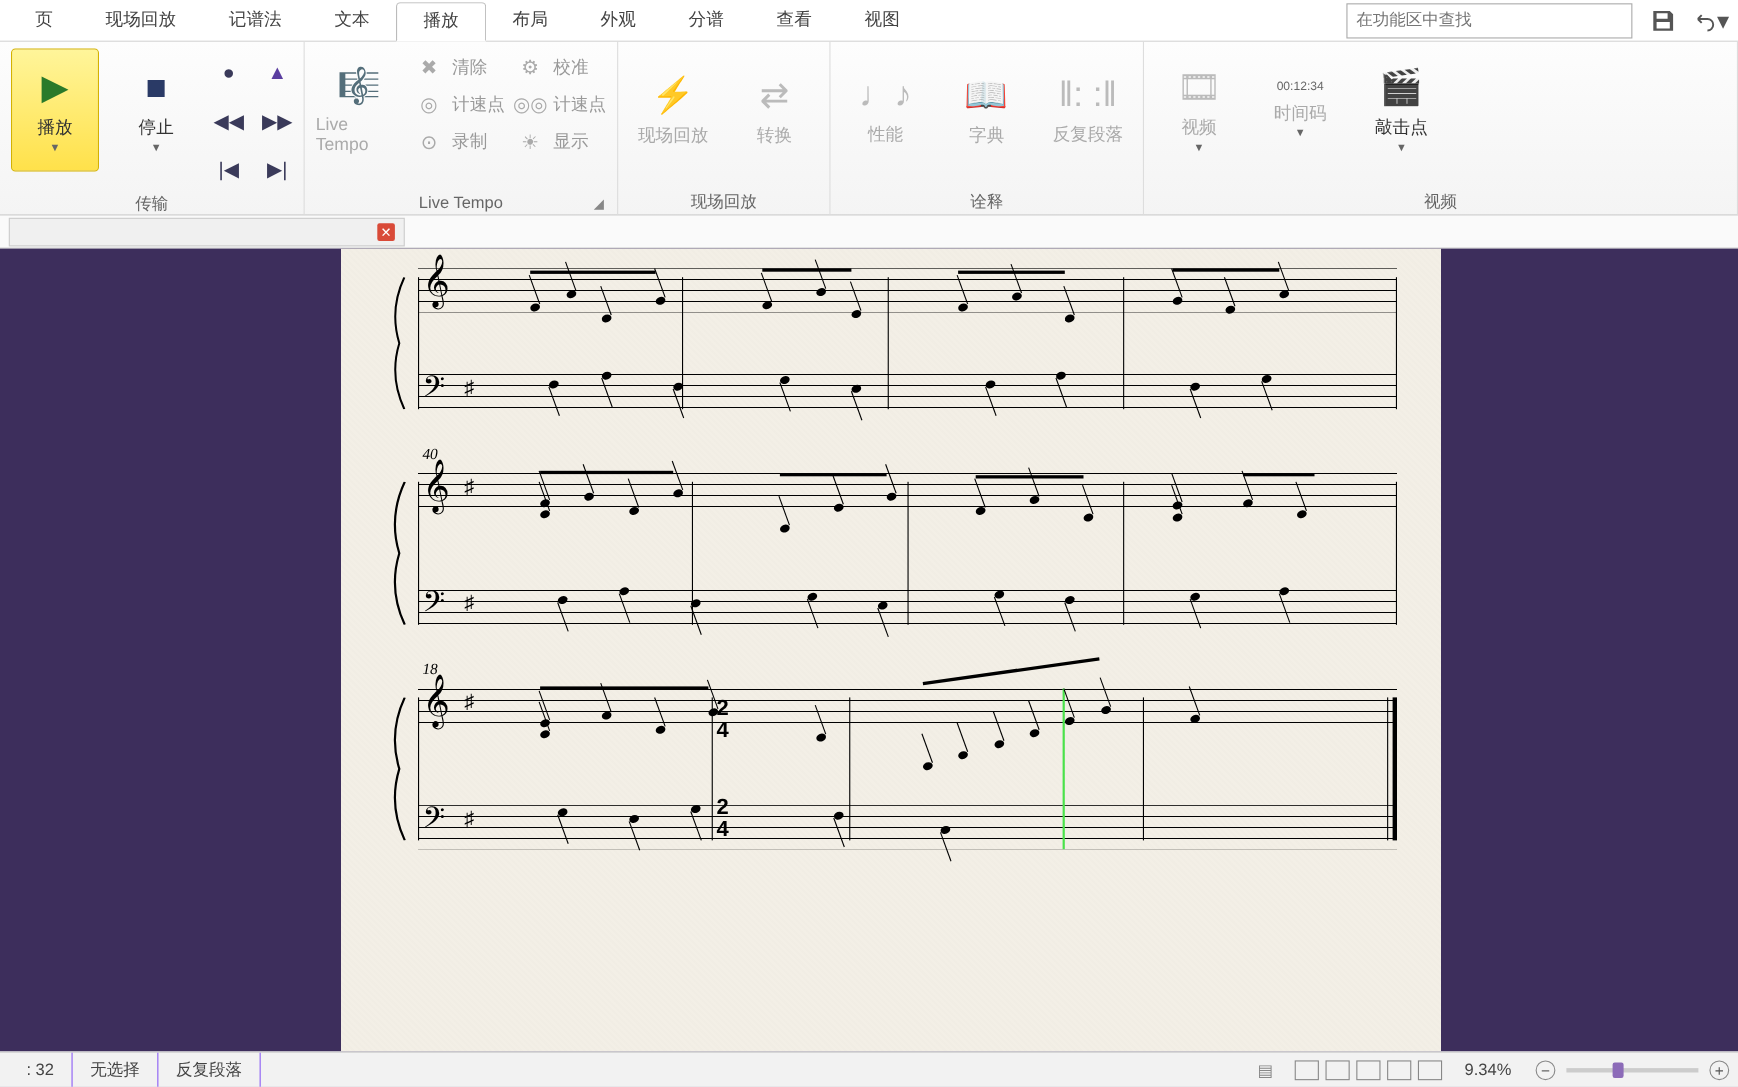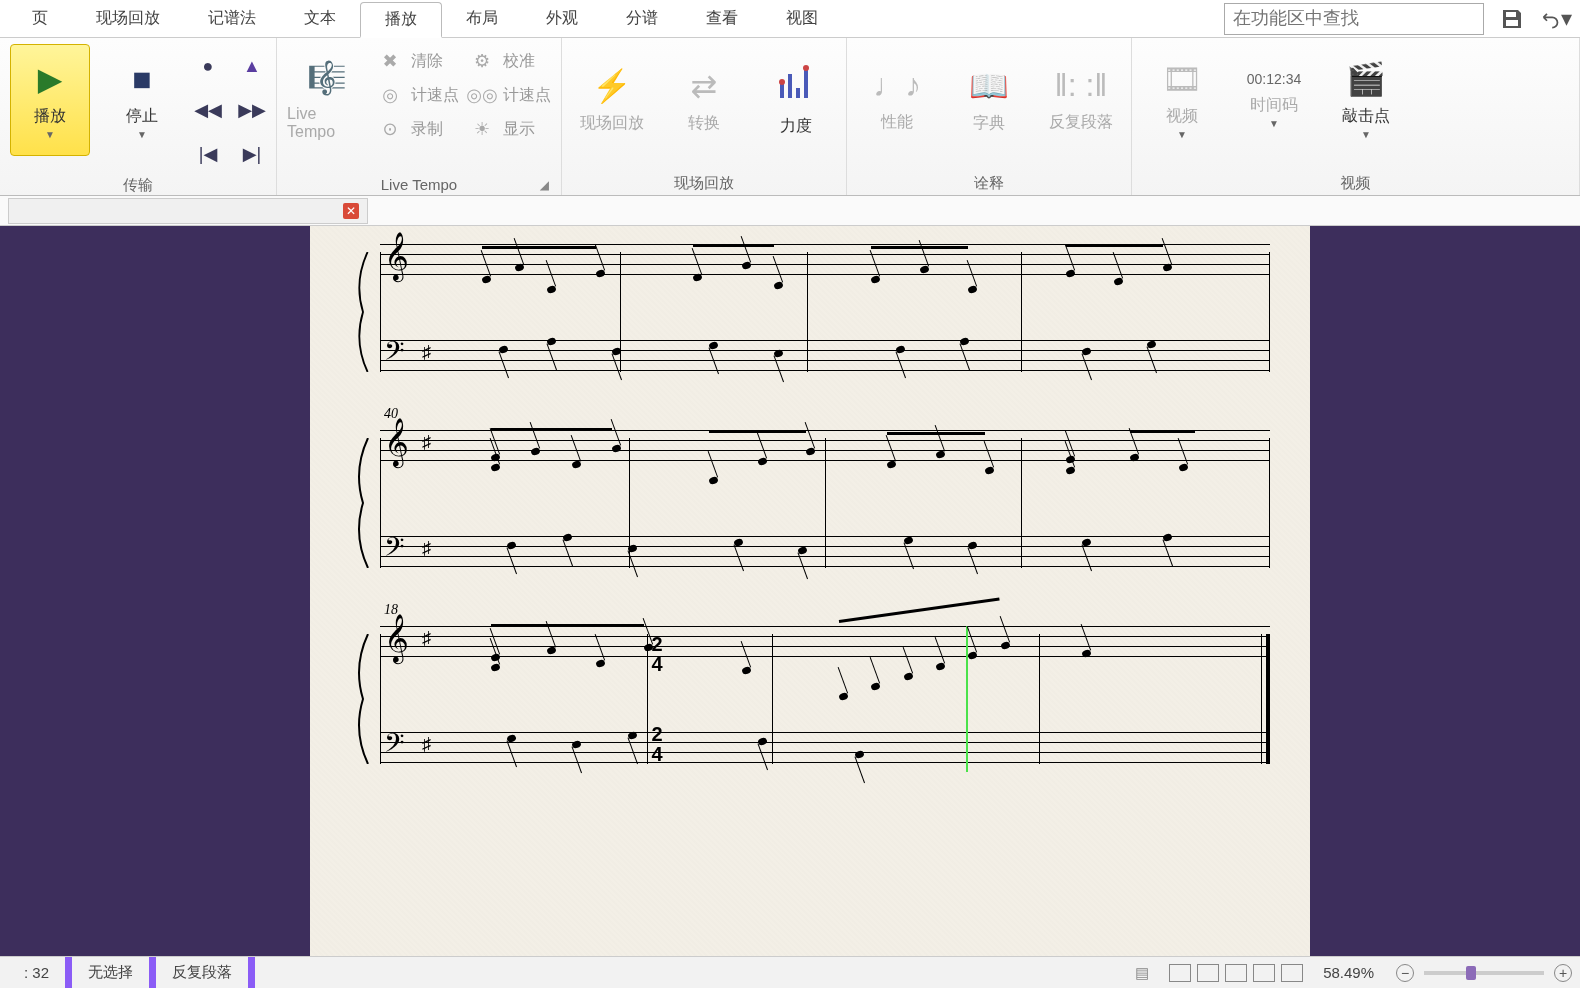--- a/index.html
+++ b/index.html
@@ -3,21 +3,21 @@
 <meta charset="utf-8">
 <style>
 * { margin: 0; padding: 0; box-sizing: border-box; font-family: "Microsoft YaHei", SimSun, sans-serif; }
 body { background: #fff; width: 1580px; height: 988px; overflow: hidden; position: relative; }
 
 
 .menubar { display: flex; align-items: center; height: 38px; border-bottom: 1px solid #ccc; padding: 0 8px; font-size: 16px; color: #444; }
 .menubar .tab { padding: 6px 24px; cursor: pointer; }
 .menubar .tab.active { background: #fff; border: 1px solid #bbb; border-bottom: 2px solid #fff; border-radius: 4px 4px 0 0; position: relative; top: 1px; }
 .menubar .spacer { flex: 1; }
-.menubar .search { width: 260px; height: 32px; border: 1px solid #aaa; padding: 0 8px; font-size: 18px; color: #666; }
+.menubar .search { width: 260px; height: 32px; border: 1px solid #aaa; padding: 0 8px; font-size: 15px; color: #666; }
 .menubar .iconbtn { width: 32px; height: 32px; margin-left: 12px; display: flex; align-items: center; justify-content: center; cursor: pointer; color: #555; font-size: 22px; }
 
 
 .ribbon { display: flex; height: 158px; border-bottom: 1px solid #bbb; background: linear-gradient(#fdfdfd, #f4f4f4); }
 .ribbon-group { border-right: 1px solid #ddd; display: flex; flex-direction: column; padding: 6px 10px 2px; }
 .ribbon-group .group-body { flex: 1; display: flex; align-items: flex-start; gap: 12px; }
 .ribbon-group .group-label { text-align: center; font-size: 15px; color: #666; padding-top: 4px; position: relative; }
 .group-label .launcher { position: absolute; right: 2px; top: 6px; font-size: 12px; color: #888; cursor: pointer; }
 
 .bigbtn { display: flex; flex-direction: column; align-items: center; justify-content: center; width: 80px; height: 112px; border-radius: 4px; cursor: pointer; font-size: 16px; color: #333; }
@@ -63,21 +63,21 @@
 .notes { position: absolute; left: 100px; right: 10px; top: 8px; bottom: 8px; }
 .note { position: absolute; width: 9px; height: 7px; background: #000; border-radius: 50%; transform: rotate(-20deg); }
 .note::after { content: ""; position: absolute; right: -1px; top: -26px; width: 1px; height: 28px; background: #000; }
 .note.down::after { left: -1px; right: auto; top: 4px; height: 28px; }
 .beam { position: absolute; height: 3px; background: #000; transform-origin: left center; }
 .timesig { position: absolute; font-family: Georgia, serif; font-weight: bold; font-size: 20px; line-height: 20px; text-align: center; width: 14px; }
 .playline { position: absolute; top: 0; bottom: 0; width: 2px; background: #4ae24a; }
 
 
 .statusbar { position: absolute; bottom: 0; left: 0; right: 0; height: 32px; background: #f2f2f2; border-top: 1px solid #ccc; display: flex; align-items: center; font-size: 15px; color: #444; padding: 0 8px; }
-.statusbar .cell { padding: 16px 16px; border-right: 7px solid #8b5cf6; height: 100%; display: flex; align-items: center; }
+.statusbar .cell { padding: 16px 16px; border-right: 1px solid #8b5cf6; height: 100%; display: flex; align-items: center; }
 .statusbar .spacer { flex: 1; }
 .viewicons { display: flex; gap: 6px; margin: 0 10px; }
 .viewicons span { width: 22px; height: 18px; border: 1px solid #888; display: inline-block; cursor: pointer; }
 .zoom { display: flex; align-items: center; gap: 10px; margin-left: 12px; }
 .zoom-track { width: 120px; height: 4px; background: #ccc; position: relative; }
 .zoom-thumb { position: absolute; top: -5px; width: 10px; height: 14px; background: #8c6bb8; border-radius: 2px; }
 .zoombtn { width: 18px; height: 18px; border: 1px solid #888; border-radius: 50%; display: flex; align-items: center; justify-content: center; font-size: 14px; color: #555; cursor: pointer; }
 </style>
 </head>
 <body>
@@ -174,33 +174,20 @@
   <div class="ribbon-group">
     <div class="group-body">
       <div class="bigbtn disabled">
         <span class="icon">⚡</span>
         <span>现场回放</span>
       </div>
       <div class="bigbtn disabled">
         <span class="icon">⇄</span>
         <span>转换</span>
       </div>
-      <div class="bigbtn">
-        <span class="icon">
-          <svg width="40" height="36" viewBox="0 0 40 36">
-              <rect x="4" y="20" width="4" height="14" fill="#4a5ab8"></rect>
-              <rect x="12" y="10" width="4" height="24" fill="#4a5ab8"></rect>
-              <rect x="20" y="24" width="4" height="10" fill="#4a5ab8"></rect>
-              <rect x="28" y="6" width="4" height="28" fill="#4a5ab8"></rect>
-              <circle cx="6" cy="18" r="3" fill="#c44"></circle>
-              <circle cx="30" cy="4" r="3" fill="#c44"></circle>
-            </svg>
-        </span>
-        <span>力度</span>
-      </div>
     </div>
     <div class="group-label">现场回放</div>
   </div>
 
   <div class="ribbon-group">
     <div class="group-body">
       <div class="bigbtn disabled">
         <span class="icon">♩♪</span>
         <span>性能</span>
       </div>
@@ -217,21 +204,21 @@
   </div>
 
   <div class="ribbon-group" style="flex:1">
     <div class="group-body">
       <div class="bigbtn disabled">
         <span class="icon">🎞</span>
         <span>视频</span>
         <span class="dropdown">▼</span>
       </div>
       <div class="bigbtn disabled">
-        <span class="icon" style="font-size:14px;color:#666">00:12:34</span>
+        <span class="icon" style="font-size:11px;color:#666">00:12:34</span>
         <span>时间码</span>
         <span class="dropdown">▼</span>
       </div>
       <div class="bigbtn">
         <span class="icon">🎬</span>
         <span>敲击点</span>
         <span class="dropdown">▼</span>
       </div>
     </div>
     <div class="group-label">视频</div>
@@ -424,21 +411,21 @@
   <div class="cell">反复段落</div>
   <div class="spacer"></div>
   <span style="margin:0 10px;color:#888">▤</span>
   <div class="viewicons">
     <span></span>
     <span></span>
     <span></span>
     <span></span>
     <span></span>
   </div>
-  <span style="margin:0 10px">58.49%</span>
+  <span style="margin:0 10px">9.34%</span>
   <div class="zoom">
     <span class="zoombtn">−</span>
     <div class="zoom-track">
       <div class="zoom-thumb" style="left:35%"></div>
     </div>
     <span class="zoombtn">+</span>
   </div>
 </div>
 
 </body></html>

